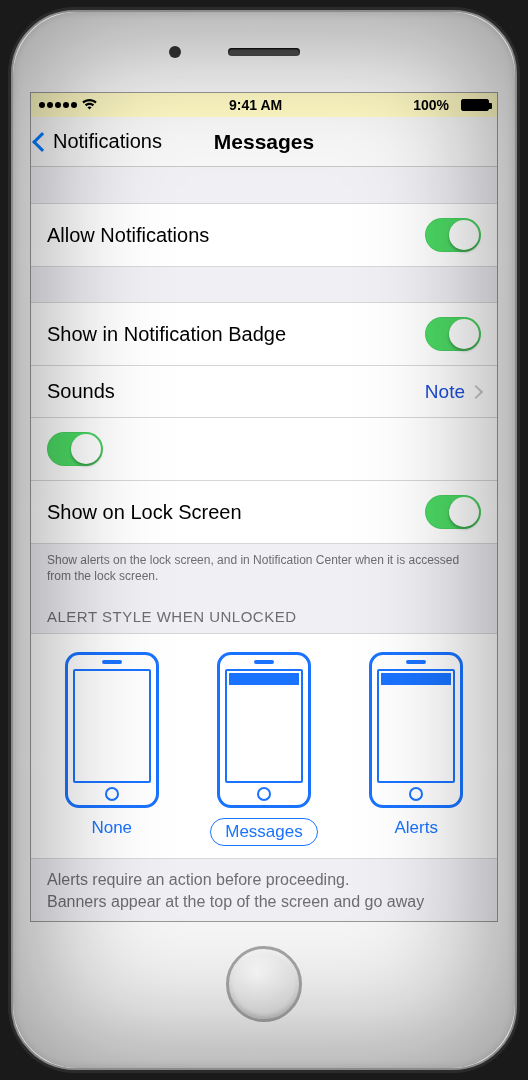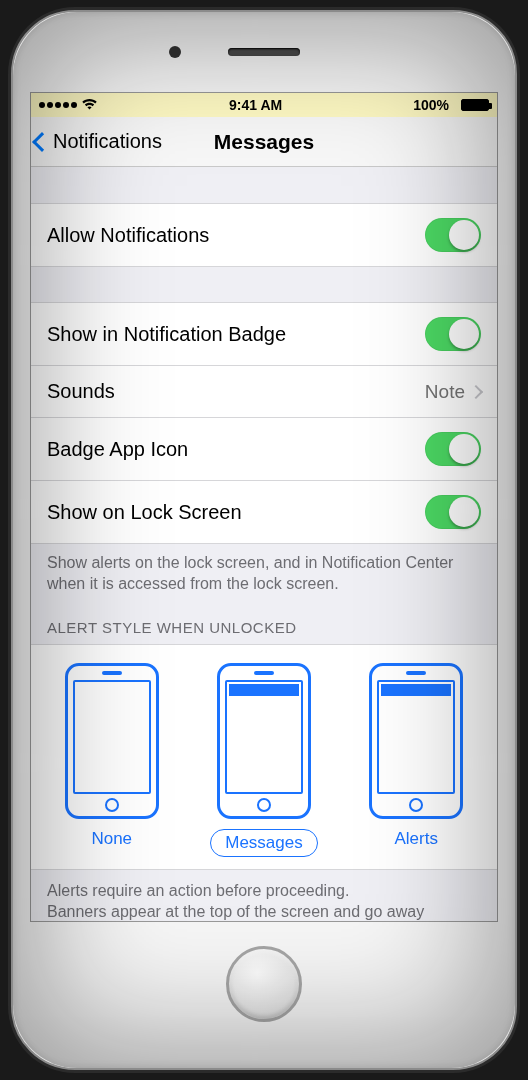--- a/index.html
+++ b/index.html
@@ -128,21 +128,21 @@
     border-top: 1px solid #d6d6d9;
     border-bottom: 1px solid #d6d6d9;
     padding: 14px 16px;
     display: flex;
     align-items: center;
     justify-content: space-between;
     font-size: 20px;
     color: #000;
     margin-bottom: -1px;
   }
-  .row .detail { color: #737373; font-size: 19px; display:flex; align-items:center; gap:6px;}
+  .row .detail { color: #1d4ed8; font-size: 19px; display:flex; align-items:center; gap:6px;}
   .chev-right {
     width: 10px; height: 10px;
     border-top: 2.5px solid #c7c7cc;
     border-right: 2.5px solid #c7c7cc;
     transform: rotate(45deg);
   }
 
   .toggle {
     width: 56px; height: 34px;
     background: #4cd964;
@@ -152,21 +152,21 @@
   }
   .toggle .knob {
     position: absolute; right: 2px; top: 2px;
     width: 30px; height: 30px;
     background: #fff; border-radius: 50%;
     box-shadow: 0 2px 3px rgba(0,0,0,.3);
   }
 
   .footer-text {
     padding: 10px 16px 0;
-    font-size: 16px;
+    font-size: 12px;
     color: #6d6d72;
     line-height: 1.3;
   }
   .section-header {
     padding: 24px 16px 8px;
     font-size: 15px;
     color: #6d6d72;
     letter-spacing: 0.5px;
   }
 
@@ -309,21 +309,20 @@
 
       <div class="row">
         <span>Sounds</span>
         <span class="detail">
           <span>Note</span>
           <span class="chev-right"></span>
         </span>
       </div>
 
       <div class="row">
-        <span>Badge App Icon</span>
         <div class="toggle">
             <div class="knob"></div>
           </div>
       </div>
 
       <div class="row">
         <span>Show on Lock Screen</span>
         <div class="toggle">
             <div class="knob"></div>
           </div>

